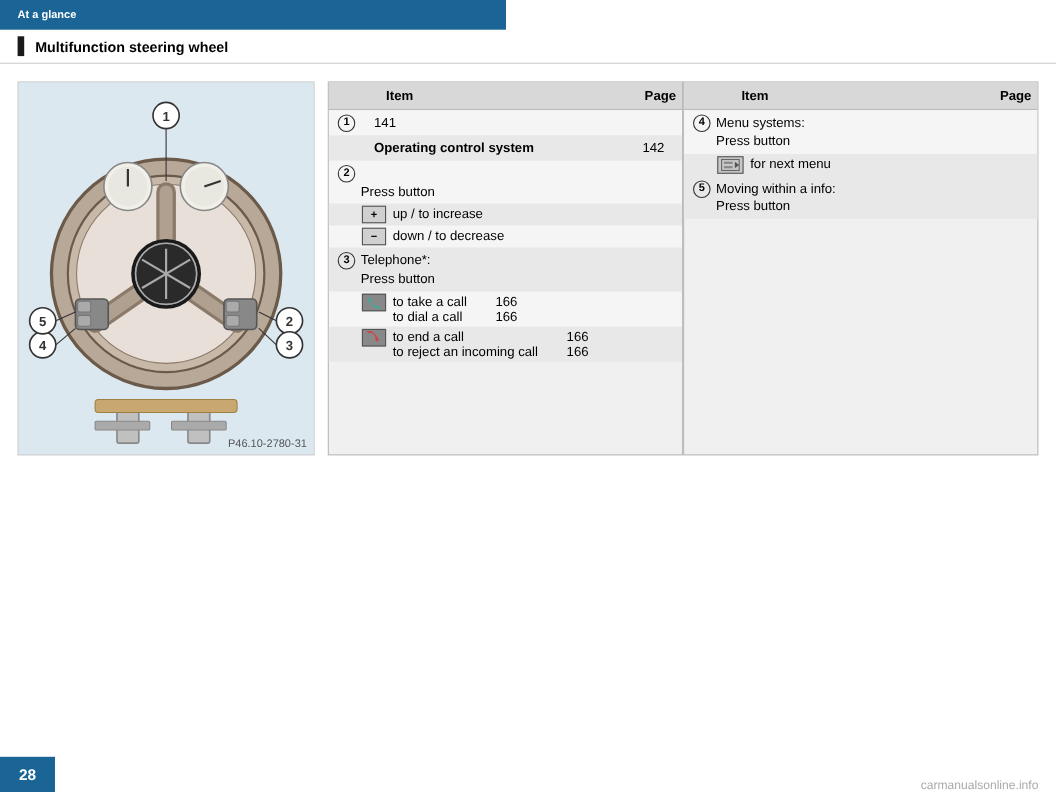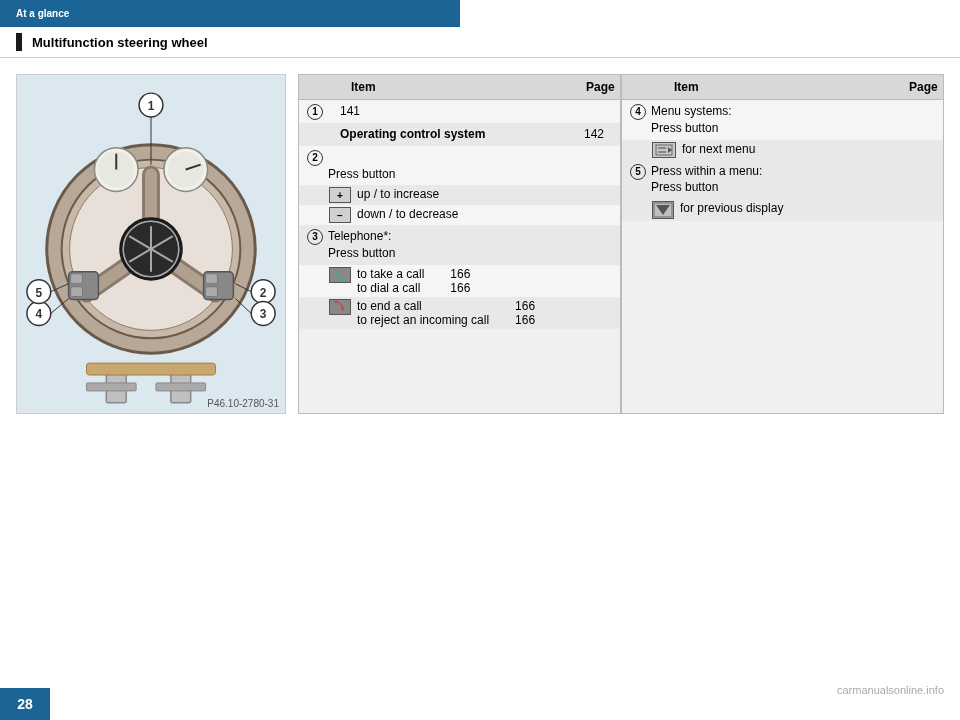--- a/index.html
+++ b/index.html
@@ -269,21 +269,21 @@
       font-size: 14px;
       width: 50px;
       height: 32px;
       display: flex;
       align-items: center;
       justify-content: center;
     }
 
     .watermark {
       position: absolute;
-      bottom: 24px;
+      bottom: 0;
       right: 16px;
       font-size: 11px;
       color: #aaa;
     }
   </style>
 </head>
 <body>
 
 <div class="header-bar">
   <span>At a glance</span>
@@ -476,36 +476,27 @@
               <polygon points="13,3 17,6 13,9" fill="#555"></polygon>
             </svg>
           </span>
           <span class="icon-label">for next menu</span>
         </div>
 
 
         <div class="table-row shaded">
           <span class="row-number">5</span>
           <span class="row-text">
-            <span>Press within a menu:</span><br>
+            <span>Moving within a info:</span><br>
             <span>Press button</span>
           </span>
           <span class="row-page"></span>
         </div>
 
 
-        <div class="icon-row shaded">
-          <span class="display-icon-prev">
-            <svg width="20" height="16" viewBox="0 0 20 16">
-              <rect x="1" y="1" width="18" height="14" fill="#c0c0c0" stroke="#666" stroke-width="1"></rect>
-              <polygon points="10,13 17,3 3,3" fill="#555"></polygon>
-            </svg>
-          </span>
-          <span class="icon-label">for previous display</span>
-        </div>
 
       </div>
     </div>
 
   </div>
 </div>
 
 <div class="page-number-box">28</div>
 
 <div class="watermark">carmanualsonline.info</div>

